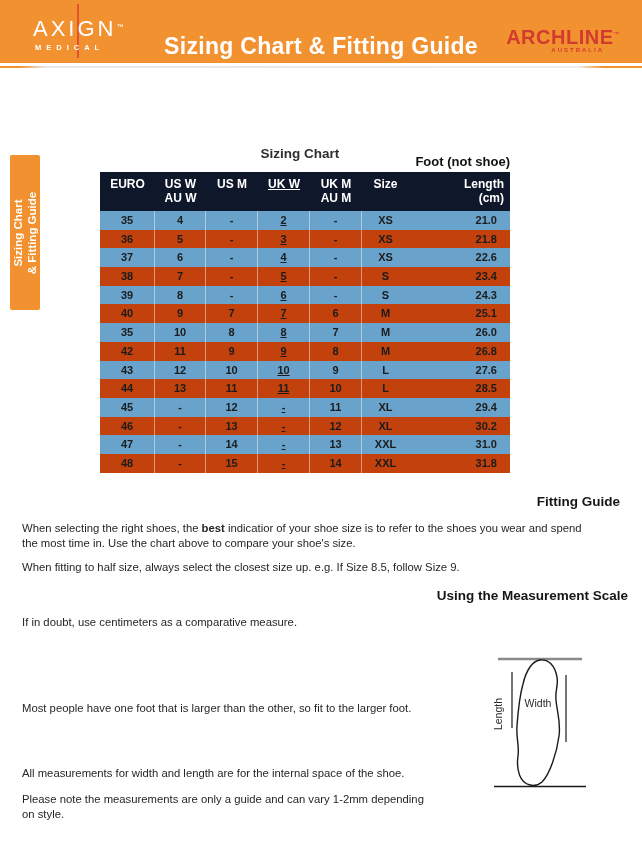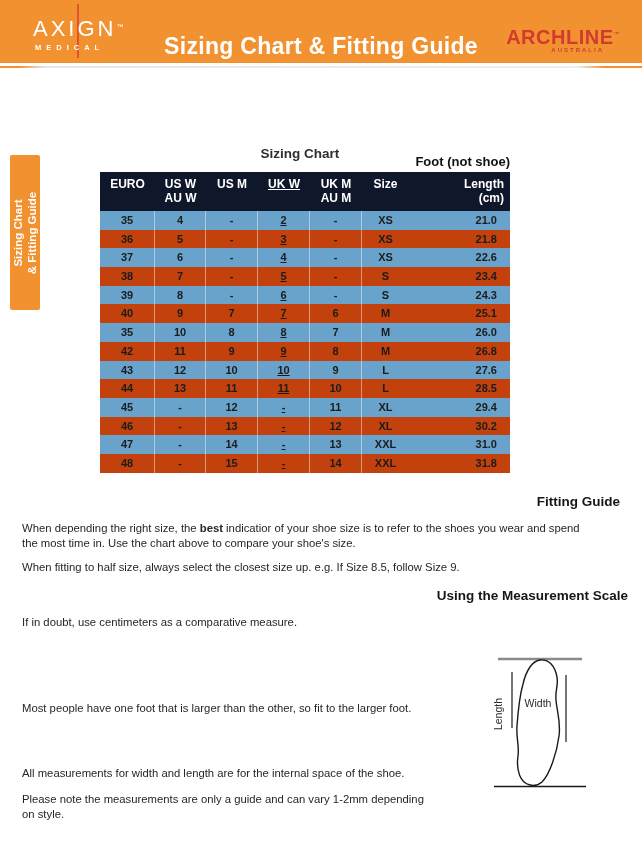--- a/index.html
+++ b/index.html
@@ -249,21 +249,21 @@
           <div class="tc c2 sep">15</div>
           <div class="tc c3 sep">-</div>
           <div class="tc c4 sep">14</div>
           <div class="tc c5">XXL</div>
           <div class="tc c6">31.8</div>
         </div>
       </div>
   </div>
 
   <div class="h-center h-fitting">Fitting Guide</div>
-  <div class="para p-select"><span>When depending the right size, the </span><b>best</b><span> indicatior of your shoe size is to refer to the shoes you wear and spend
+  <div class="para p-select"><span>When selecting the right shoes, the </span><b>best</b><span> indicatior of your shoe size is to refer to the shoes you wear and spend
 the most time in. Use the chart above to compare your shoe's size.</span></div>
   <div class="para p-half">When fitting to half size, always select the closest size up. e.g. If Size 8.5, follow Size 9.</div>
 
   <div class="h-center h-measure">Using the Measurement Scale</div>
   <div class="para m-doubt">If in doubt, use centimeters as a comparative measure.</div>
   <div class="para m-internal">All measurements for width and length are for the internal space of the shoe.</div>
   <div class="para m-larger">Most people have one foot that is larger than the other, so fit to the larger foot.</div>
   <div class="para m-note">Please note the measurements are only a guide and can vary 1-2mm depending
 on style.</div>
 

